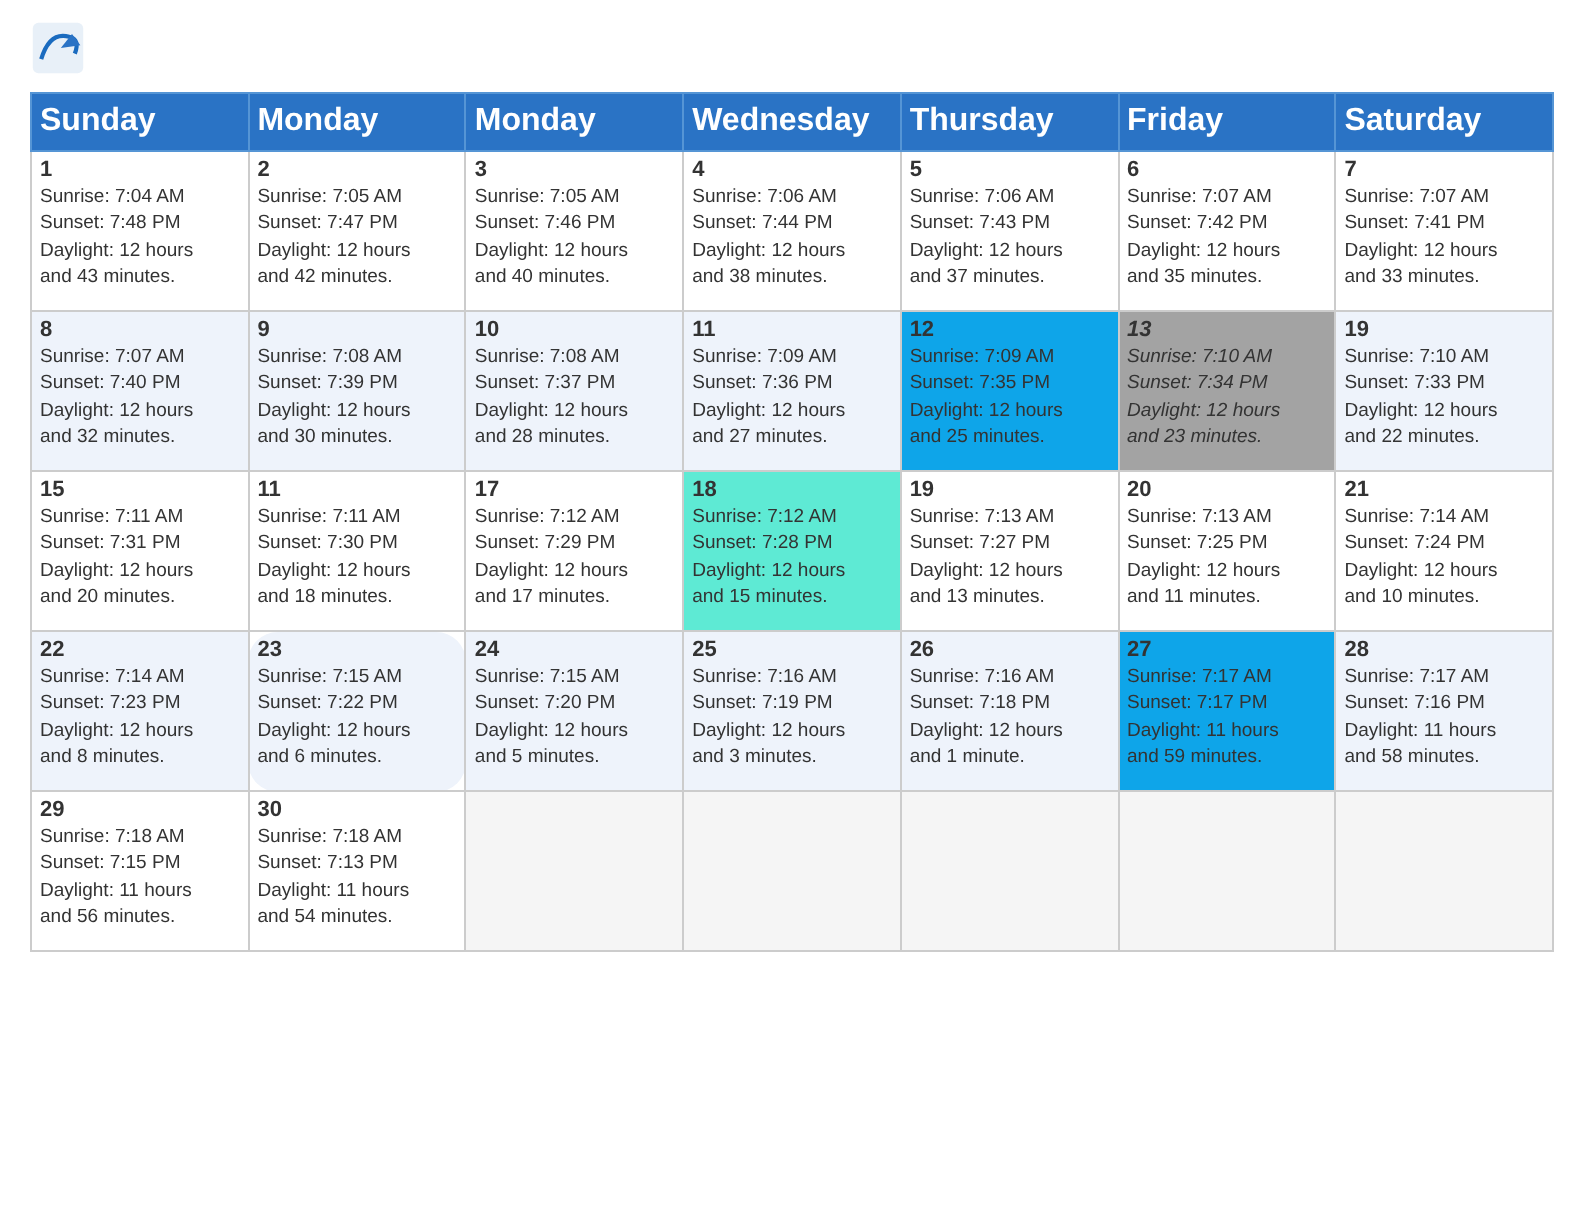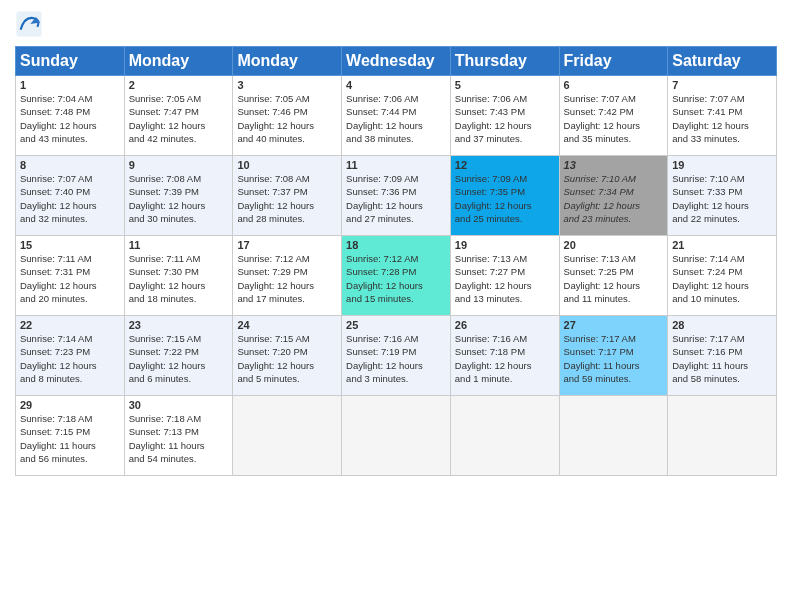--- a/index.html
+++ b/index.html
@@ -279,21 +279,21 @@
           </td>
         </tr>
         <tr>
           <td style="background: rgb(238, 243, 251);">
             <span class="day-num">22</span>
             <div class="day-info" style="white-space: pre-line;">Sunrise: 7:14 AM
 Sunset: 7:23 PM
 Daylight: 12 hours
 and 8 minutes.</div>
           </td>
-          <td style="background: rgb(238, 243, 251);">
+          <td style="background: rgb(238, 243, 251); border-radius: 15px;">
             <span class="day-num">23</span>
             <div class="day-info" style="white-space: pre-line;">Sunrise: 7:15 AM
 Sunset: 7:22 PM
 Daylight: 12 hours
 and 6 minutes.</div>
           </td>
           <td style="background: rgb(238, 243, 251);">
             <span class="day-num">24</span>
             <div class="day-info" style="white-space: pre-line;">Sunrise: 7:15 AM
 Sunset: 7:20 PM
@@ -307,21 +307,21 @@
 Daylight: 12 hours
 and 3 minutes.</div>
           </td>
           <td style="background: rgb(238, 243, 251);">
             <span class="day-num">26</span>
             <div class="day-info" style="white-space: pre-line;">Sunrise: 7:16 AM
 Sunset: 7:18 PM
 Daylight: 12 hours
 and 1 minute.</div>
           </td>
-          <td style="background: #7dd3fc;">
+          <td style="background: #0ea5e9;">
             <span class="day-num">27</span>
             <div class="day-info" style="white-space: pre-line;">Sunrise: 7:17 AM
 Sunset: 7:17 PM
 Daylight: 11 hours
 and 59 minutes.</div>
           </td>
           <td style="background: rgb(238, 243, 251);">
             <span class="day-num">28</span>
             <div class="day-info" style="white-space: pre-line;">Sunrise: 7:17 AM
 Sunset: 7:16 PM

